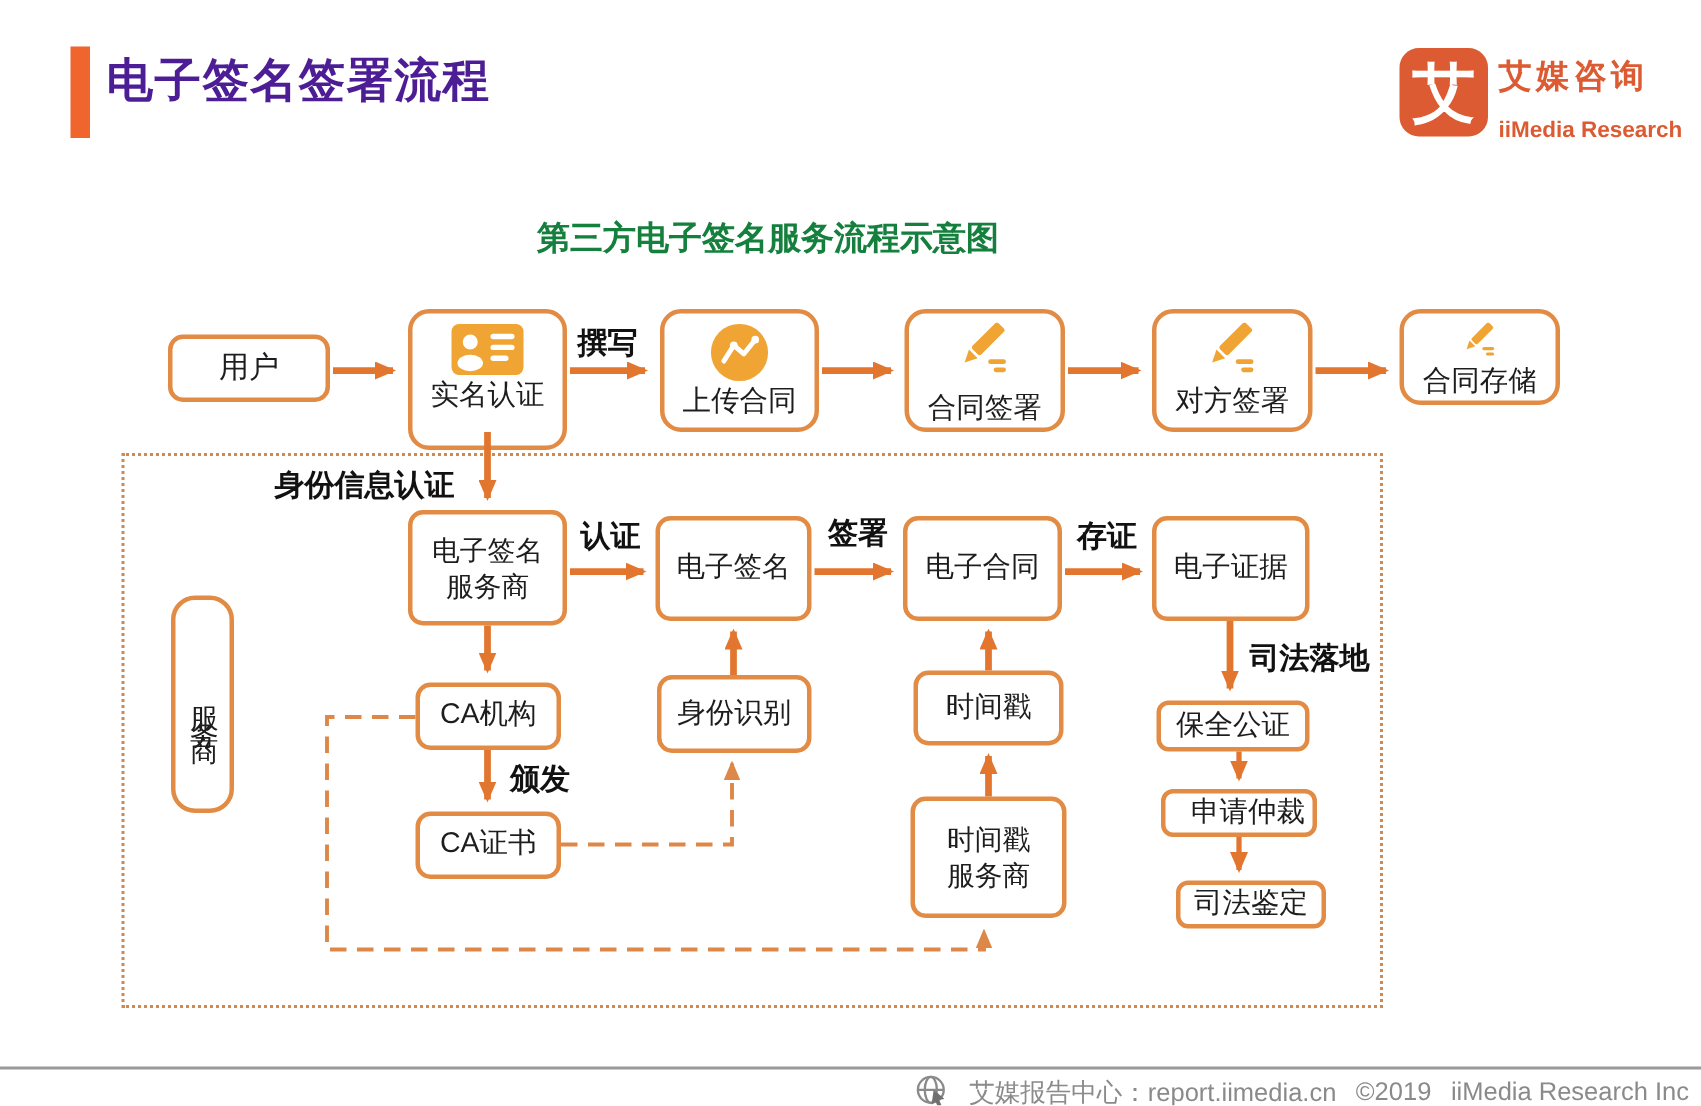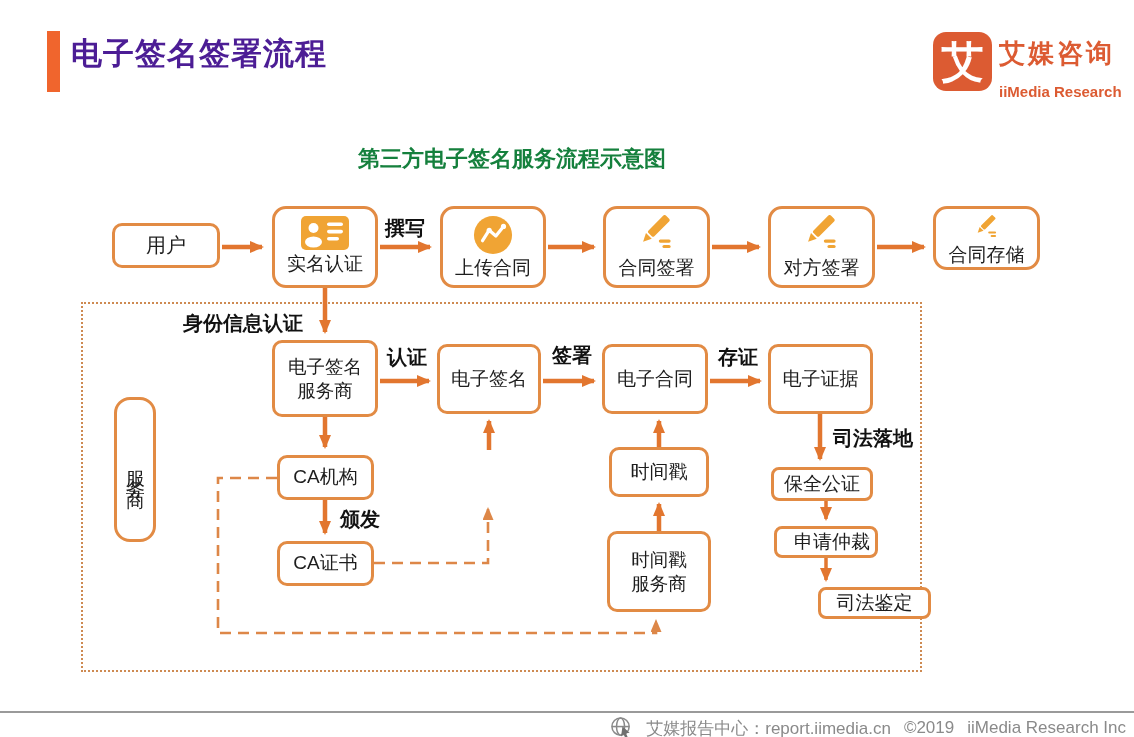--- a/index.html
+++ b/index.html
@@ -10,21 +10,21 @@
   html,body{margin:0;padding:0;background:#fff;}
   .page{position:relative;width:1134px;height:737px;background:#fff;overflow:hidden;
         font-family:"Liberation Sans","DejaVu Sans",sans-serif;color:#222;}
   
   .accent-bar{position:absolute;left:47px;top:31px;width:13px;height:61px;background:var(--accent);}
   .page-title{position:absolute;left:71px;top:33px;font-size:31px;font-weight:700;color:#4c1d95;letter-spacing:1px;white-space:nowrap;}
   .logo-wrap{position:absolute;left:933px;top:32px;display:flex;align-items:flex-start;gap:7px;}
   .logo-mark{width:59px;height:59px;border-radius:13px;background:var(--logo);color:#fff;
              display:flex;align-items:center;justify-content:center;font-size:42px;font-weight:700;}
   .logo-text{display:flex;flex-direction:column;margin-top:4px;}
-  .logo-cn{font-size:26px;font-weight:700;color:var(--logo);letter-spacing:3px;white-space:nowrap;}
+  .logo-cn{font-size:22px;font-weight:700;color:var(--logo);letter-spacing:3px;white-space:nowrap;}
   .logo-en{font-size:15px;font-weight:700;color:var(--logo);margin-top:12px;white-space:nowrap;}
   
   .diagram-title{position:absolute;left:297px;top:144px;width:430px;text-align:center;
                  font-size:22px;font-weight:700;color:#15803d;white-space:nowrap;}
   .container-dotted{position:absolute;left:81px;top:302px;width:841px;height:370px;
                     border:2px dotted var(--dotted);}
   .node{position:absolute;background:#fff;border:3px solid var(--box);border-radius:10px;
         display:flex;flex-direction:column;align-items:center;justify-content:center;
         font-size:19px;color:#1d1d1d;line-height:1.28;text-align:center;}
   .node.iconbox{border-radius:14px;justify-content:flex-start;padding-top:6px;}
@@ -56,21 +56,21 @@
   </div>
 
   <div class="diagram-title">第三方电子签名服务流程示意图</div>
 
   <div class="container-dotted"></div>
 
   <div class="node" style="left:112px;top:223px;width:108px;height:45px;">
     <span class="nlabel" style="font-size:20px;">用户</span>
   </div>
 
-  <div class="node iconbox" style="left:272px;top:206px;width:106px;height:82px;">
+  <div class="node iconbox" style="left:272px;top:206px;width:106px;height:94px;">
     <svg width="50" height="36" viewBox="0 0 50 36">
       <rect x="1" y="1" width="48" height="34" rx="5" fill="#F0A434"></rect>
       <circle cx="13.5" cy="13" r="5" fill="#fff"></circle>
       <ellipse cx="13.5" cy="27" rx="8.5" ry="5.5" fill="#fff"></ellipse>
       <rect x="27" y="7.5" width="16" height="3.6" rx="1.8" fill="#fff"></rect>
       <rect x="27" y="14.8" width="16" height="3.6" rx="1.8" fill="#fff"></rect>
       <rect x="27" y="22" width="12" height="3.6" rx="1.8" fill="#fff"></rect>
     </svg>
     <span class="nlabel">实名认证</span>
   </div>
@@ -78,21 +78,21 @@
   <div class="node iconbox" style="left:440px;top:206px;width:106px;height:82px;">
     <svg width="40" height="40" viewBox="0 0 42 42">
       <circle cx="21" cy="21" r="20" fill="#F0A434"></circle>
       <polyline points="10,27 17,16 24,22 32,12" fill="none" stroke="#fff" stroke-width="3.4" stroke-linecap="round" stroke-linejoin="round"></polyline>
       <circle cx="17" cy="16" r="2.7" fill="#fff"></circle>
       <circle cx="32" cy="12" r="2.7" fill="#fff"></circle>
     </svg>
     <span class="nlabel">上传合同</span>
   </div>
 
-  <div class="node iconbox" style="left:603px;top:206px;width:107px;height:82px;">
+  <div class="node iconbox" style="left:603px;top:206px;width:107px;height:82px;justify-content:space-between;">
     <svg width="42" height="40" viewBox="0 0 44 44">
       <g fill="#F0A434" transform="rotate(45 18 18)">
         <rect x="13.5" y="-4" width="9" height="27" rx="2"></rect>
         <path d="M13.5 25 h9 l-4.5 9 z"></path>
       </g>
       <rect x="24" y="27" width="13" height="3.4" rx="1.7" fill="#F0A434"></rect>
       <rect x="28" y="33" width="9" height="3.4" rx="1.7" fill="#F0A434"></rect>
     </svg>
     <span class="nlabel">合同签署</span>
   </div>
@@ -137,34 +137,37 @@
 
   <div class="node vertbox" style="left:114px;top:397px;width:42px;height:145px;border-radius:16px;">
     <span class="vert">服务商</span>
   </div>
   <div class="node" style="left:277px;top:455px;width:97px;height:45px;align-items:center;">
     <span class="nlabel">CA机构</span>
   </div>
   <div class="node" style="left:277px;top:541px;width:97px;height:45px;">
     <span class="nlabel">CA证书</span>
   </div>
+  <div class="node" style="left:438px;top:450px;width:103px;height:52px;">
+    <span class="nlabel">身份识别</span>
+  </div>
   <div class="node" style="left:609px;top:447px;width:100px;height:50px;">
     <span class="nlabel">时间戳</span>
   </div>
   <div class="node" style="left:607px;top:531px;width:104px;height:81px;font-size:18.5px;">
     <span class="nlabel">时间戳</span>
     <span class="nlabel">服务商</span>
   </div>
   <div class="node" style="left:771px;top:467px;width:102px;height:34px;border-radius:8px;">
     <span class="nlabel">保全公证</span>
   </div>
   <div class="node" style="left:774px;top:526px;width:104px;height:32px;border-radius:8px;padding-left:12px;">
     <span class="nlabel">申请仲裁</span>
   </div>
-  <div class="node" style="left:818px;top:587px;width:113px;height:32px;border-radius:8px;">
+  <div class="node" style="left:784px;top:587px;width:100px;height:32px;border-radius:8px;">
     <span class="nlabel">司法鉴定</span>
   </div>
 
   <div class="elabel" style="left:385px;top:215px;">撰写</div>
   <div class="elabel" style="left:183px;top:310px;">身份信息认证</div>
   <div class="elabel" style="left:387px;top:344px;">认证</div>
   <div class="elabel" style="left:552px;top:342px;">签署</div>
   <div class="elabel" style="left:718px;top:344px;">存证</div>
   <div class="elabel" style="left:340px;top:506px;">颁发</div>
   <div class="elabel" style="left:833px;top:425px;">司法落地</div>

